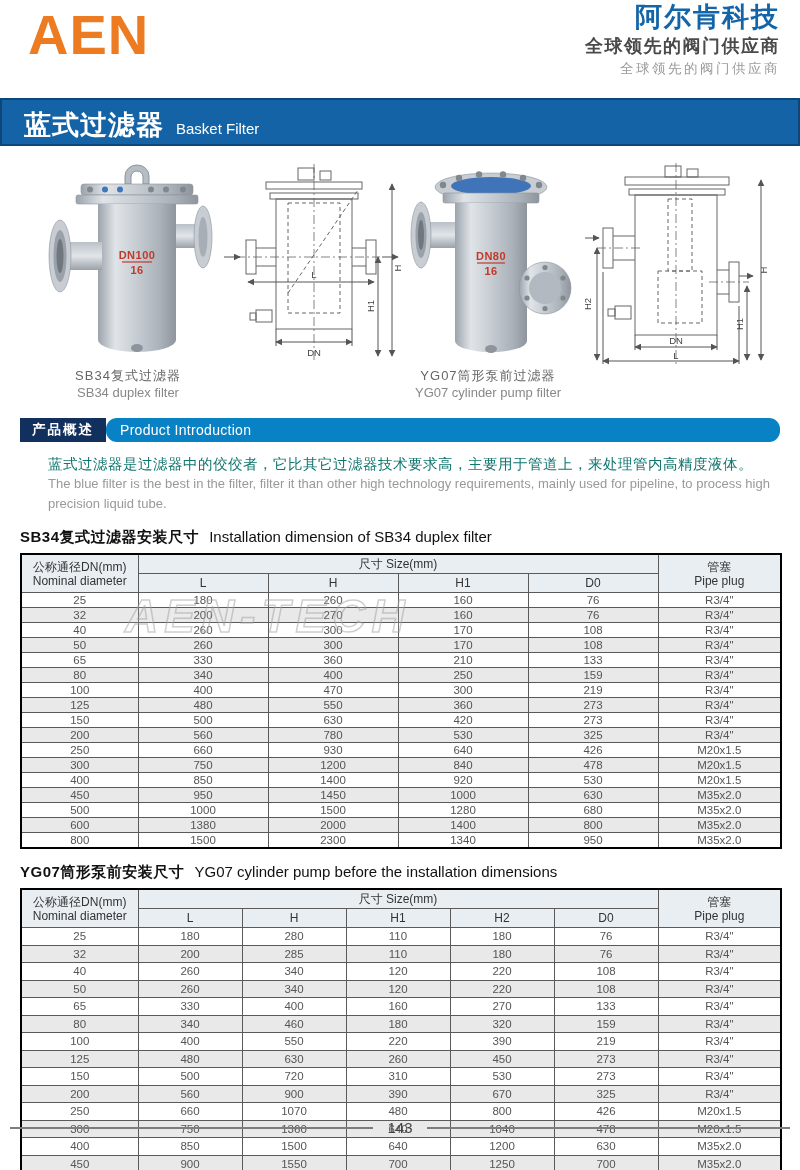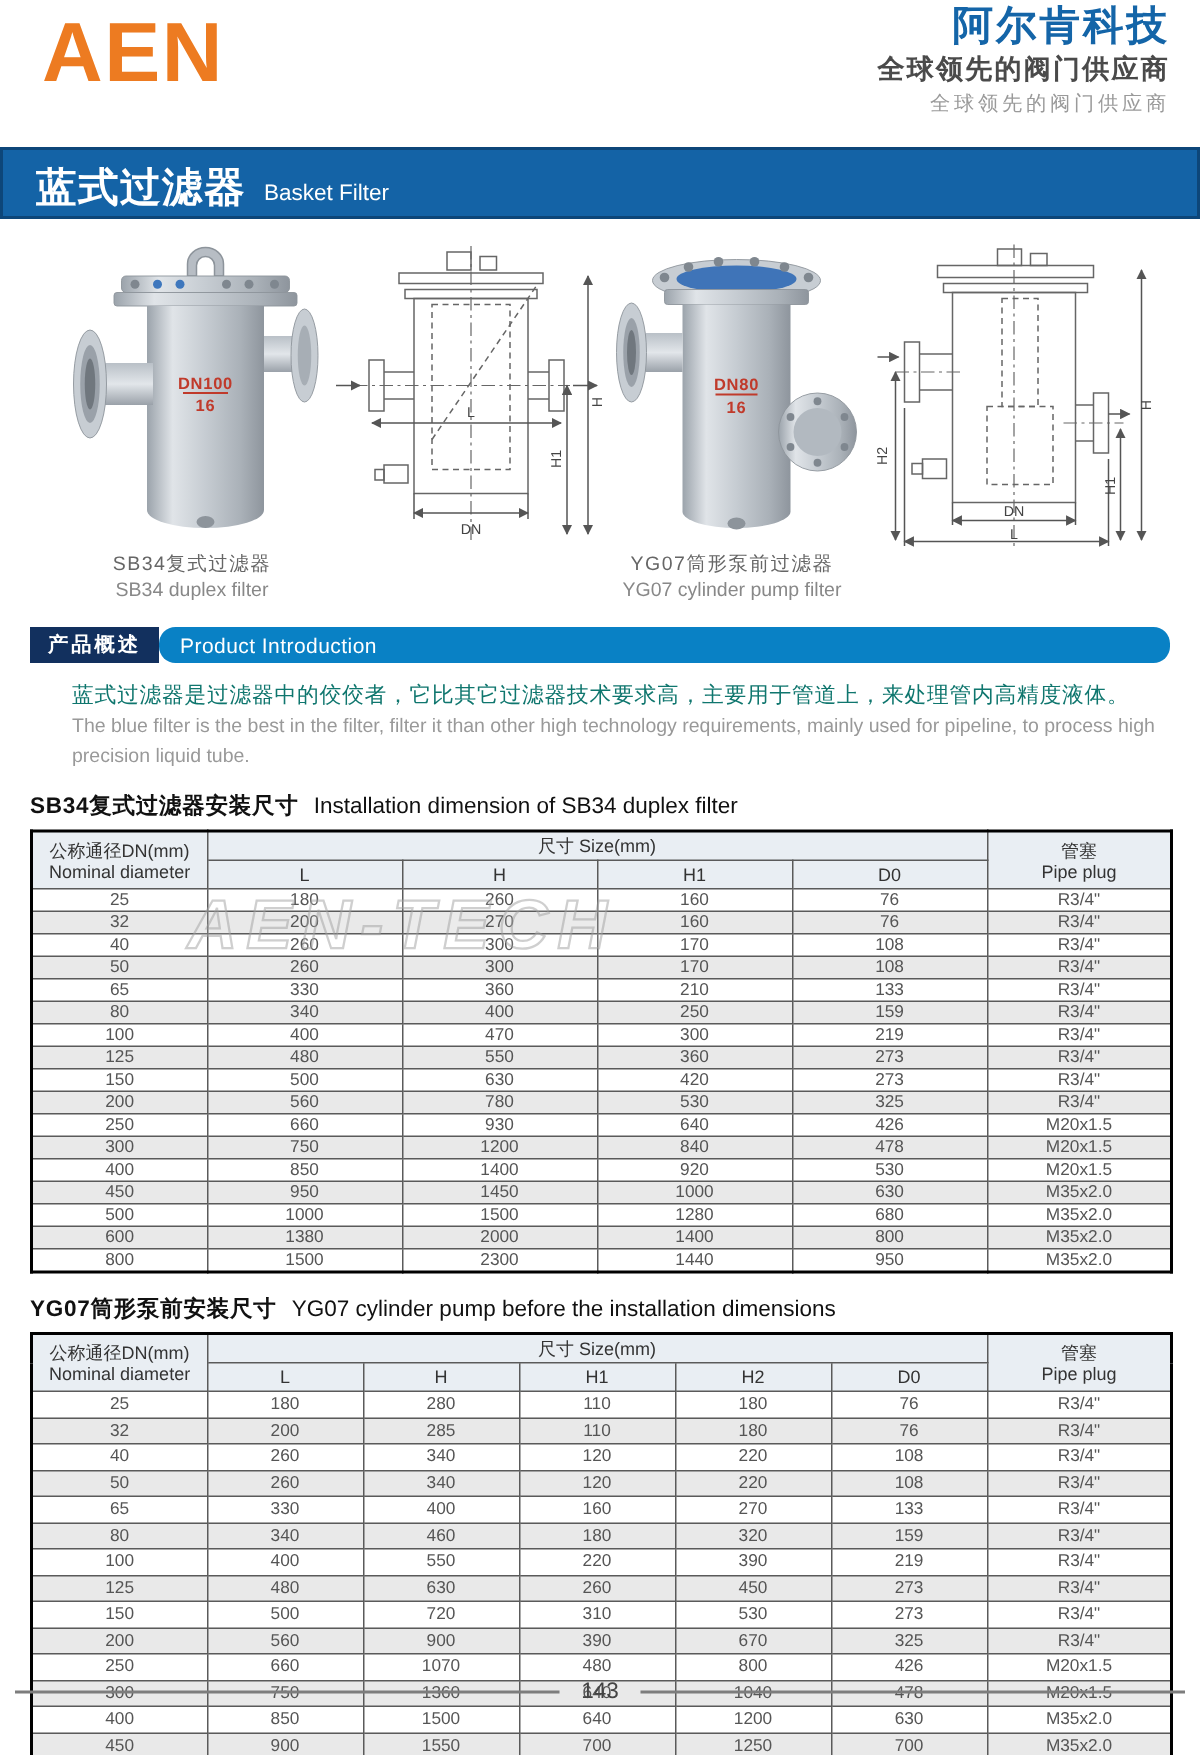--- a/index.html
+++ b/index.html
@@ -423,21 +423,21 @@
           <td>1380</td>
           <td>2000</td>
           <td>1400</td>
           <td>800</td>
           <td>M35x2.0</td>
         </tr>
         <tr>
           <td>800</td>
           <td>1500</td>
           <td>2300</td>
-          <td>1440</td>
+          <td>1340</td>
           <td>950</td>
           <td>M35x2.0</td>
         </tr>
       </tbody>
     </table>
   <div class="watermark">AEN-TECH</div>
 </div>
 
 <div class="tbl-title">
   <span class="t-cn">YG07筒形泵前安装尺寸</span>

